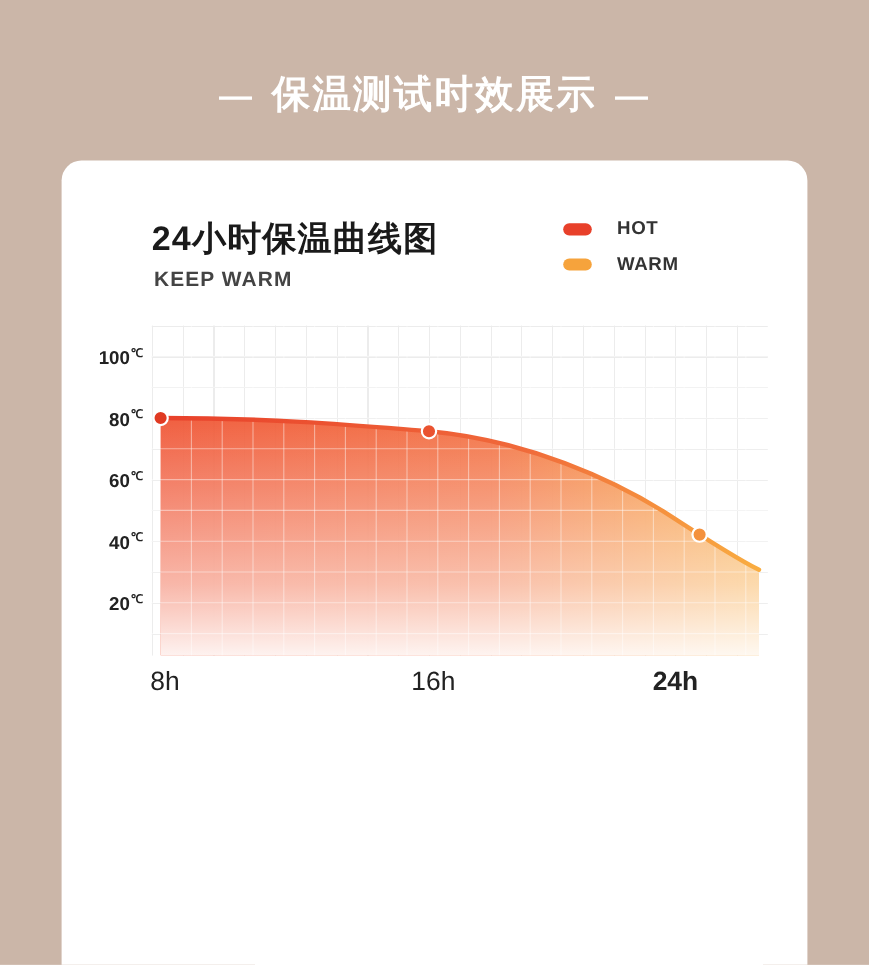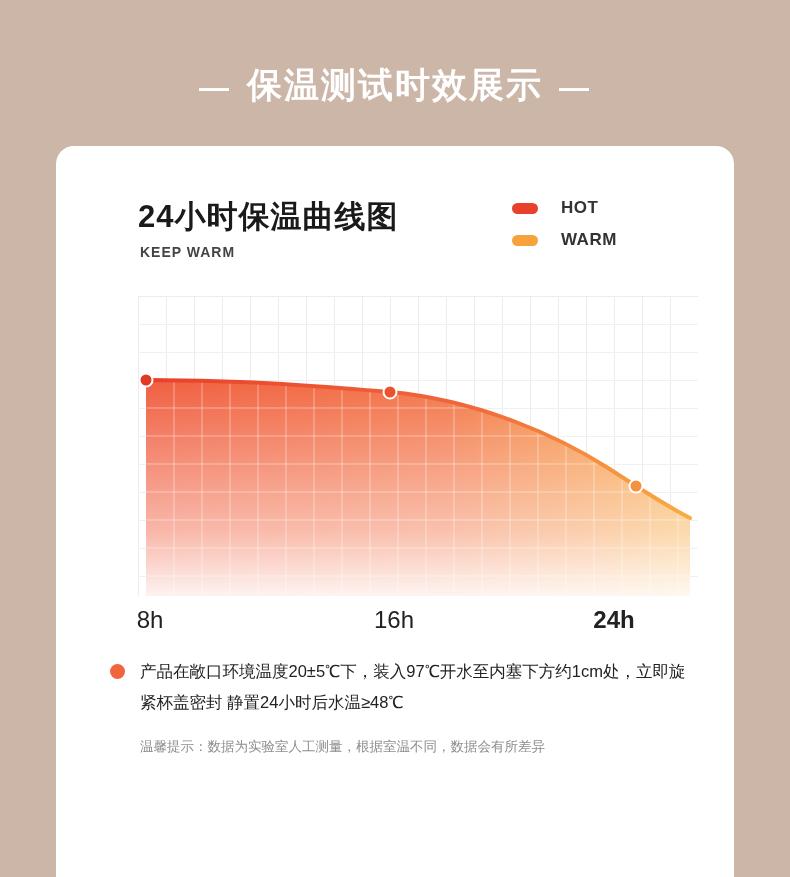--- a/index.html
+++ b/index.html
@@ -56,21 +56,21 @@
     font-size: 31px;
     font-weight: bold;
     color: #1a1a1a;
     letter-spacing: 1px;
     white-space: nowrap;
   }
   .chart-subtitle {
     position: absolute;
     left: 84px;
     top: 98px;
-    font-size: 14px;
+    font-size: 19px;
     font-weight: bold;
     color: #444444;
     letter-spacing: 1px;
     white-space: nowrap;
   }
   .legend {
     position: absolute;
     right: 62px;
     top: 52px;
     width: 160px;
@@ -205,20 +205,27 @@
         <span class="legend-label">HOT</span>
       </div>
       <div class="legend-row">
         <span class="legend-swatch" style="background:#f6a33c"></span>
         <span class="legend-label">WARM</span>
       </div>
     </div>
 
     <div class="plot-wrap">
 
+      <div class="y-axis">
+        <div class="y-tick" style="top:28px;"><span>100</span><span class="unit">℃</span></div>
+        <div class="y-tick" style="top:84px;"><span>80</span><span class="unit">℃</span></div>
+        <div class="y-tick" style="top:140px;"><span>60</span><span class="unit">℃</span></div>
+        <div class="y-tick" style="top:196px;"><span>40</span><span class="unit">℃</span></div>
+        <div class="y-tick" style="top:252px;"><span>20</span><span class="unit">℃</span></div>
+      </div>
 
       <div class="plot">
         <svg width="560" height="300" viewBox="0 0 560 300">
           <defs>
             <linearGradient id="fillGrad" x1="0" y1="0" x2="1" y2="0">
               <stop offset="0%" stop-color="#ef5130" stop-opacity="0.92"></stop>
               <stop offset="55%" stop-color="#f26a3a" stop-opacity="0.92"></stop>
               <stop offset="100%" stop-color="#f8a83f" stop-opacity="0.95"></stop>
             </linearGradient>
             <linearGradient id="fadeDown" x1="0" y1="0" x2="0" y2="1">
@@ -277,22 +284,15 @@
       </div>
 
       <div class="x-axis">
         <div class="x-tick" style="left:12px;">8h</div>
         <div class="x-tick" style="left:256px;">16h</div>
         <div class="x-tick" style="left:476px;font-weight:bold;">24h</div>
       </div>
 
     </div>
 
-    <div class="notes">
-      <div class="note-main">
-        <span class="note-bullet"></span>
-        <span>产品在敞口环境温度20±5℃下，装入97℃开水至内塞下方约1cm处，立即旋紧杯盖密封 静置24小时后水温≥48℃</span>
-      </div>
-      <div class="note-sub">温馨提示：数据为实验室人工测量，根据室温不同，数据会有所差异</div>
-    </div>
 
   </div>
 </div>
 
 </body></html>

